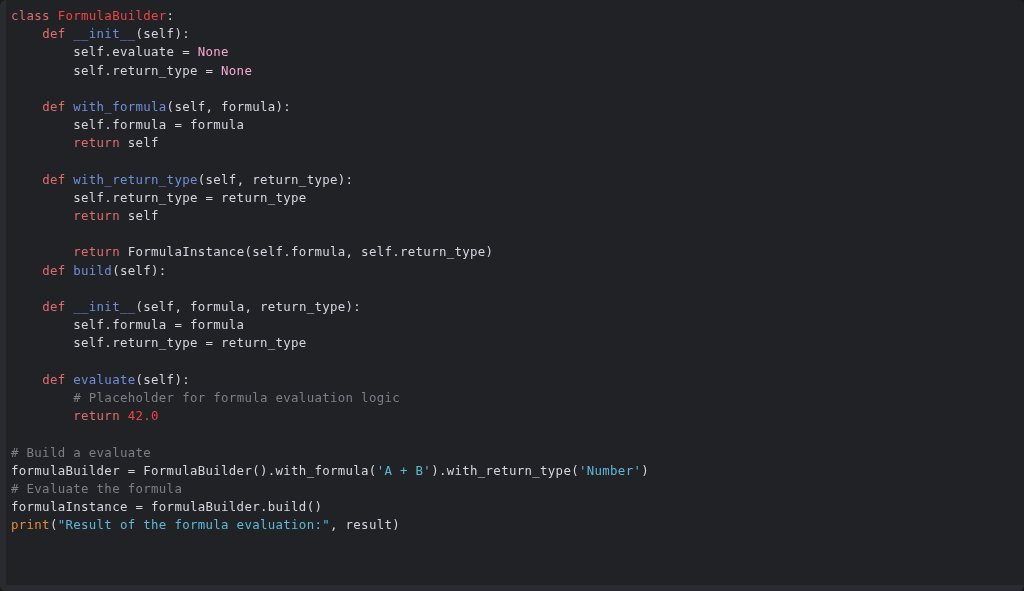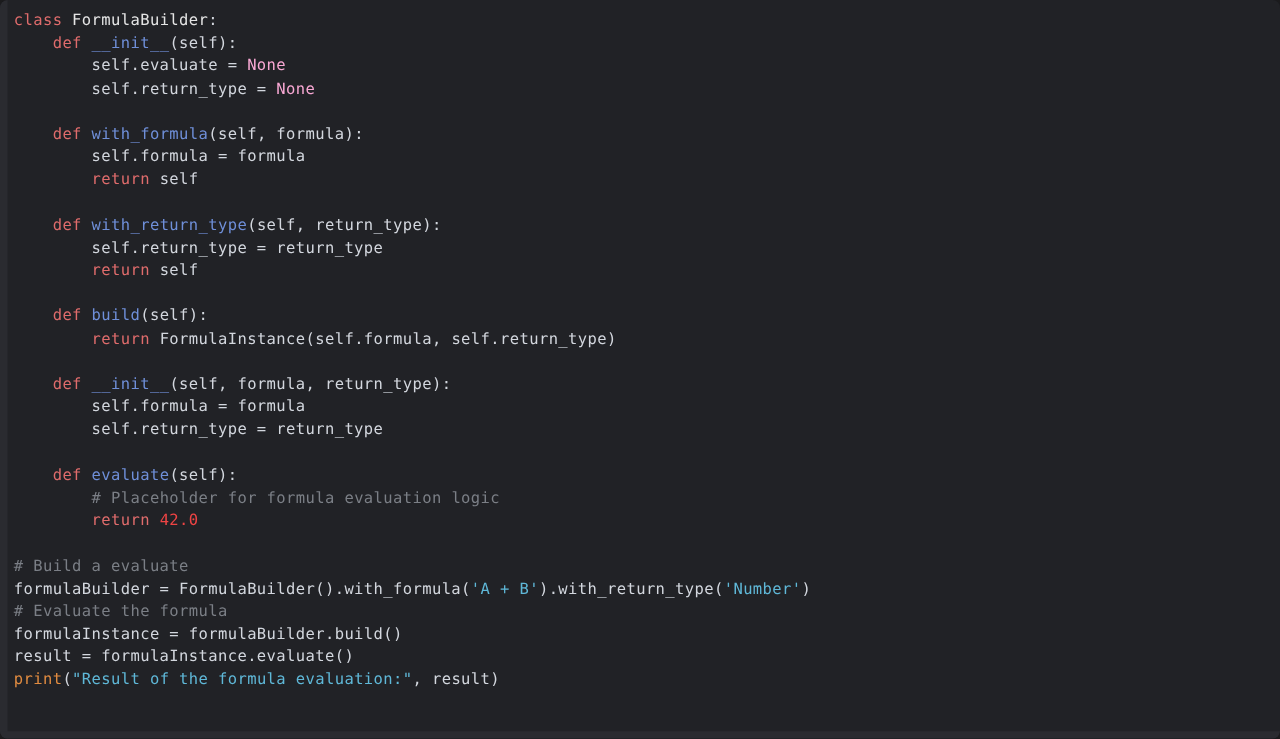--- a/index.html
+++ b/index.html
@@ -67,21 +67,21 @@
     white-space: pre;
     color: #d3d7de;
   }
 
   .tok { white-space: pre; }
 
   
   .t-keyword   { color: #e06c6c; }
   .t-def       { color: #e06c6c; }
   .t-class     { color: #e06c6c; }
-  .t-classname { color: #e5e5e5; }
+  .t-classname { color: #ef4444; }
   .t-funcname  { color: #6f8fd9; }
   .t-builtin   { color: #e08b40; }
   .t-number    { color: #ef4444; text-align: right; }
   .t-const     { color: #f9a8d4; }
   .t-string    { color: #5fb8d8; }
   .t-comment   { color: #7b7f86; }
   .t-plain     { color: #d3d7de; }
   .t-punct     { color: #d3d7de; }
 </style>
 </head>
@@ -95,31 +95,30 @@
       <span class="code-line"><span class="tok t-plain">        self.return_type = </span><span class="tok t-const">None</span></span>
       <span class="code-line">&nbsp;</span>
       <span class="code-line"><span class="tok t-plain">    </span><span class="tok t-def">def</span><span class="tok t-plain"> </span><span class="tok t-funcname">with_formula</span><span class="tok t-punct">(self, formula):</span></span>
       <span class="code-line"><span class="tok t-plain">        self.formula = formula</span></span>
       <span class="code-line"><span class="tok t-plain">        </span><span class="tok t-keyword">return</span><span class="tok t-plain"> self</span></span>
       <span class="code-line">&nbsp;</span>
       <span class="code-line"><span class="tok t-plain">    </span><span class="tok t-def">def</span><span class="tok t-plain"> </span><span class="tok t-funcname">with_return_type</span><span class="tok t-punct">(self, return_type):</span></span>
       <span class="code-line"><span class="tok t-plain">        self.return_type = return_type</span></span>
       <span class="code-line"><span class="tok t-plain">        </span><span class="tok t-keyword">return</span><span class="tok t-plain"> self</span></span>
       <span class="code-line">&nbsp;</span>
+      <span class="code-line"><span class="tok t-plain">        </span><span class="tok t-keyword">return</span><span class="tok t-plain"> FormulaInstance(self.formula, self.return_type)</span></span>
       <span class="code-line"><span class="tok t-plain">    </span><span class="tok t-def">def</span><span class="tok t-plain"> </span><span class="tok t-funcname">build</span><span class="tok t-punct">(self):</span></span>
-      <span class="code-line"><span class="tok t-plain">        </span><span class="tok t-keyword">return</span><span class="tok t-plain"> FormulaInstance(self.formula, self.return_type)</span></span>
       <span class="code-line">&nbsp;</span>
       <span class="code-line"><span class="tok t-plain">    </span><span class="tok t-def">def</span><span class="tok t-plain"> </span><span class="tok t-funcname">__init__</span><span class="tok t-punct">(self, formula, return_type):</span></span>
       <span class="code-line"><span class="tok t-plain">        self.formula = formula</span></span>
       <span class="code-line"><span class="tok t-plain">        self.return_type = return_type</span></span>
       <span class="code-line">&nbsp;</span>
       <span class="code-line"><span class="tok t-plain">    </span><span class="tok t-def">def</span><span class="tok t-plain"> </span><span class="tok t-funcname">evaluate</span><span class="tok t-punct">(self):</span></span>
       <span class="code-line"><span class="tok t-plain">        </span><span class="tok t-comment"># Placeholder for formula evaluation logic</span></span>
       <span class="code-line"><span class="tok t-plain">        </span><span class="tok t-keyword">return</span><span class="tok t-plain"> </span><span class="tok t-number">42.0</span></span>
       <span class="code-line">&nbsp;</span>
       <span class="code-line"><span class="tok t-comment"># Build a evaluate</span></span>
       <span class="code-line"><span class="tok t-plain">formulaBuilder = FormulaBuilder().with_formula(</span><span class="tok t-string">'A + B'</span><span class="tok t-plain">).with_return_type(</span><span class="tok t-string">'Number'</span><span class="tok t-plain">)</span></span>
       <span class="code-line"><span class="tok t-comment"># Evaluate the formula</span></span>
       <span class="code-line"><span class="tok t-plain">formulaInstance = formulaBuilder.build()</span></span>
-      <span class="code-line"><span class="tok t-plain">result = formulaInstance.evaluate()</span></span>
       <span class="code-line"><span class="tok t-builtin">print</span><span class="tok t-plain">(</span><span class="tok t-string">"Result of the formula evaluation:"</span><span class="tok t-plain">, result)</span></span>
     </div>
 </div>
 
 </body></html>

